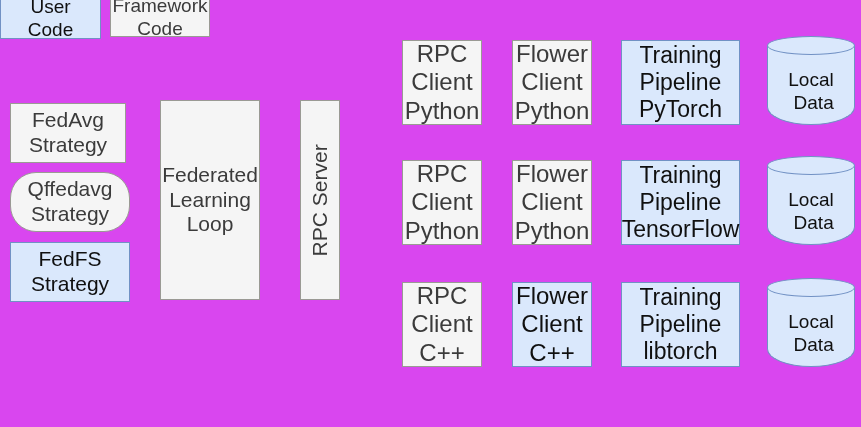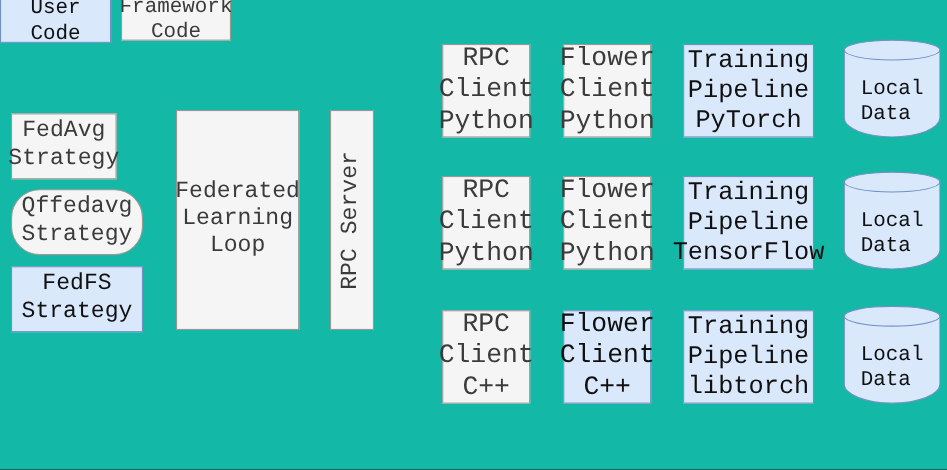--- a/index.html
+++ b/index.html
@@ -4,23 +4,23 @@
 <style>
   html, body {
     margin: 0;
     padding: 0;
     background: #000000;
   }
   #canvas {
     position: relative;
     width: 861px;
     height: 427px;
-    background: #14b8a6;
+    background: #d946ef;
     overflow: hidden;
-    font-family: Liberation Mono, monospace;
+    font-family: Liberation Sans, sans-serif;
   }
   .node {
     position: absolute;
     box-sizing: border-box;
     display: flex;
     align-items: center;
     justify-content: center;
     text-align: center;
     line-height: 1.18;
     white-space: pre-line;
@@ -91,48 +91,48 @@
   }
   .cyl .label {
     position: absolute;
     left: 0;
     right: 0;
     top: 22px;
     bottom: 0;
     display: flex;
     align-items: center;
     justify-content: center;
-    text-align: left;
+    text-align: right;
     font-size: 19px;
     color: #101010;
     line-height: 1.18;
     white-space: pre-line;
   }
 </style>
 </head>
 <body>
 
 <div id="canvas">
 
   <div class="node blue legend-user" style="left:0px; top:-2px; width:101px; height:41px;">User
 Code</div>
 
   <div class="node gray legend-frame" style="left:110px; top:-2px; width:100px; height:39px;">Framework
 Code</div>
 
-  <div class="node gray strategy" style="left:10px; top:103px; width:96px; height:60px;">FedAvg
+  <div class="node gray strategy" style="left:10px; top:103px; width:116px; height:60px;">FedAvg
 Strategy</div>
 
   <div class="node gray strategy" style="left:10px; top:172px; width:120px; height:60px;border-radius:26px;">Qffedavg
 Strategy</div>
 
   <div class="node blue strategy" style="left:10px; top:242px; width:120px; height:60px;">FedFS
 Strategy</div>
 
-  <div class="node gray loop" style="left:160px; top:100px; width:112px; height:200px;">Federated
+  <div class="node gray loop" style="left:160px; top:100px; width:100px; height:200px;">Federated
 Learning
 Loop</div>
 
   <div class="node gray rpcserver" style="left:300px; top:100px; width:40px; height:200px;">
     <span class="vtext">RPC Server</span>
   </div>
 
   <div class="node gray client" style="left:402px; top:40px; width:80px; height:85px;">RPC
 Client
 Python</div>

